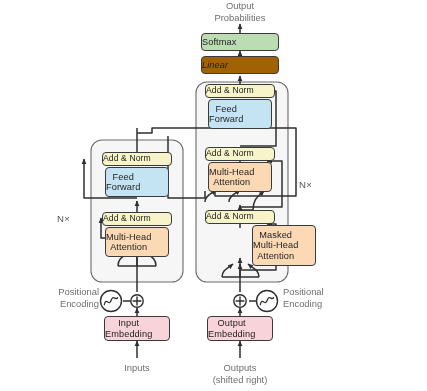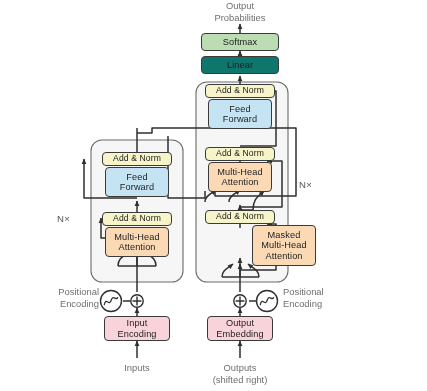--- a/index.html
+++ b/index.html
@@ -24,21 +24,20 @@
     width: 427px;
     height: 391px;
   }
   .node-box {
     position: absolute;
     box-sizing: border-box;
     border: 1.2px solid #3a3a3a;
     border-radius: 4px;
     display: flex;
     align-items: center;
-    justify-content: center;
     text-align: center;
     line-height: 1.14;
     color: #1d1d1d;
     font-size: 9.2px;
     letter-spacing: 0.1px;
     white-space: pre-line;
   }
   .free-label {
     position: absolute;
     color: #6f6f6f;
@@ -137,21 +136,21 @@
       <path d="M104.3,304.6 C106.2,296.5 109.0,307.0 111.3,300.0 C113.2,294.2 115.8,301.0 117.6,297.6" fill="none" stroke="#2f2f2f" stroke-width="1.3" stroke-linecap="round"></path>
       <circle cx="267" cy="301" r="10.5" fill="#ffffff" stroke="#2f2f2f" stroke-width="1.4"></circle>
       <path d="M260.3,304.6 C262.2,296.5 265.0,307.0 267.3,300.0 C269.2,294.2 271.8,301.0 273.6,297.6" fill="none" stroke="#2f2f2f" stroke-width="1.3" stroke-linecap="round"></path>
     </g>
   </svg>
 
   <div class="node-box" style="left:201px; top:33px; width:78px; height:18px; background:#bcdcb4;">
     <span>Softmax</span>
   </div>
 
-  <div class="node-box" style="left:201px; top:56px; width:78px; height:18px; background:#0f766e;">
+  <div class="node-box" style="left:201px; top:56px; width:78px; height:18px; background:#a16207;font-style:italic;">
     <span>Linear</span>
   </div>
 
   <div class="node-box" style="left:205px; top:84px; width:70px; height:14px; background:#f6f4c8; font-size:8.6px;">
     <span>Add &amp; Norm</span>
   </div>
 
   <div class="node-box" style="left:208px; top:99px; width:64px; height:30px; background:#c5e4f3;">
     <span>Feed
 Forward</span>
@@ -189,21 +188,21 @@
     <span>Add &amp; Norm</span>
   </div>
 
   <div class="node-box" style="left:105px; top:227px; width:64px; height:30px; background:#fbd9b5;">
     <span>Multi-Head
 Attention</span>
   </div>
 
   <div class="node-box" style="left:104px; top:316px; width:66px; height:25px; background:#f8d3d9;">
     <span>Input
-Encoding</span>
+Embedding</span>
   </div>
 
   <div class="node-box" style="left:207px; top:316px; width:66px; height:25px; background:#f8d3d9;">
     <span>Output
 Embedding</span>
   </div>
 
   <div class="free-label" style="left:190px; top:0px; width:100px;">Output
 Probabilities</div>
 

